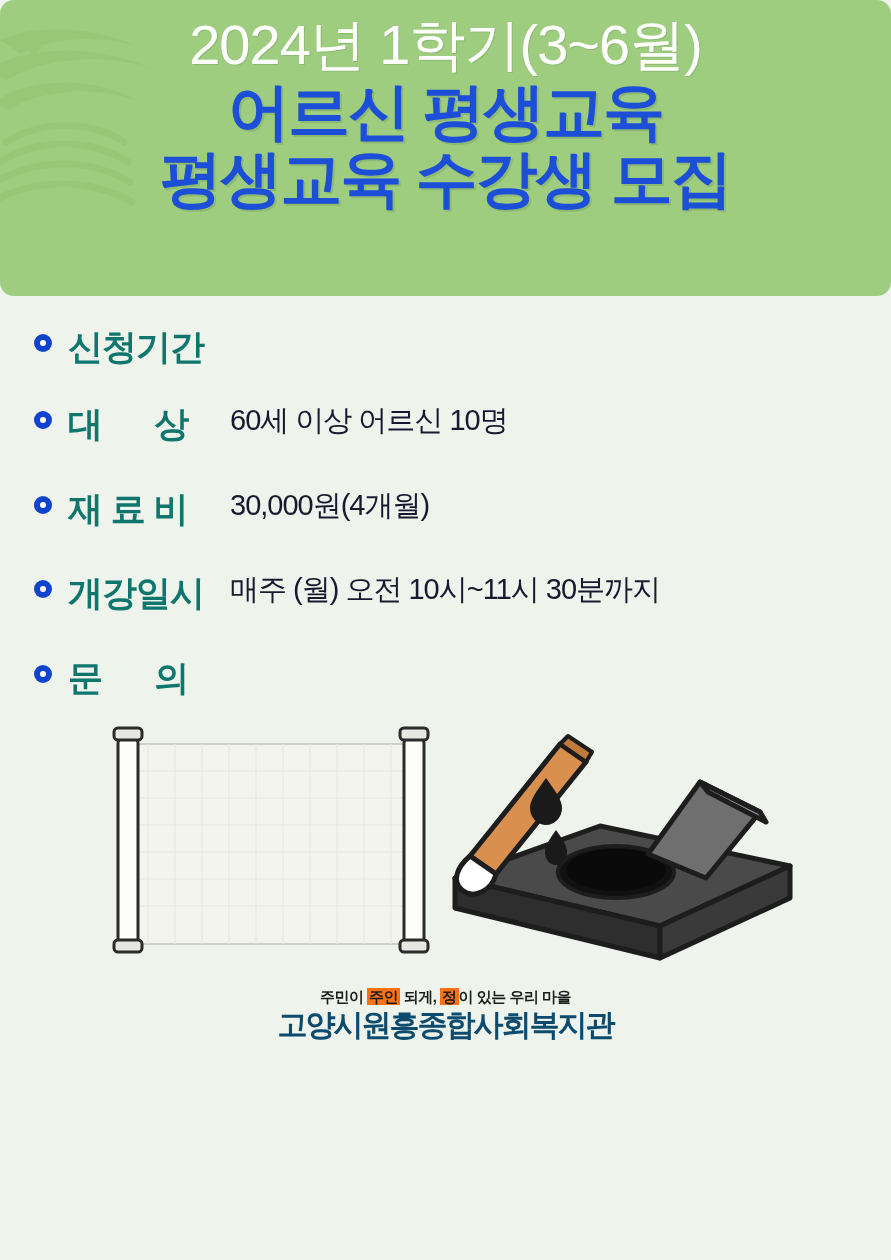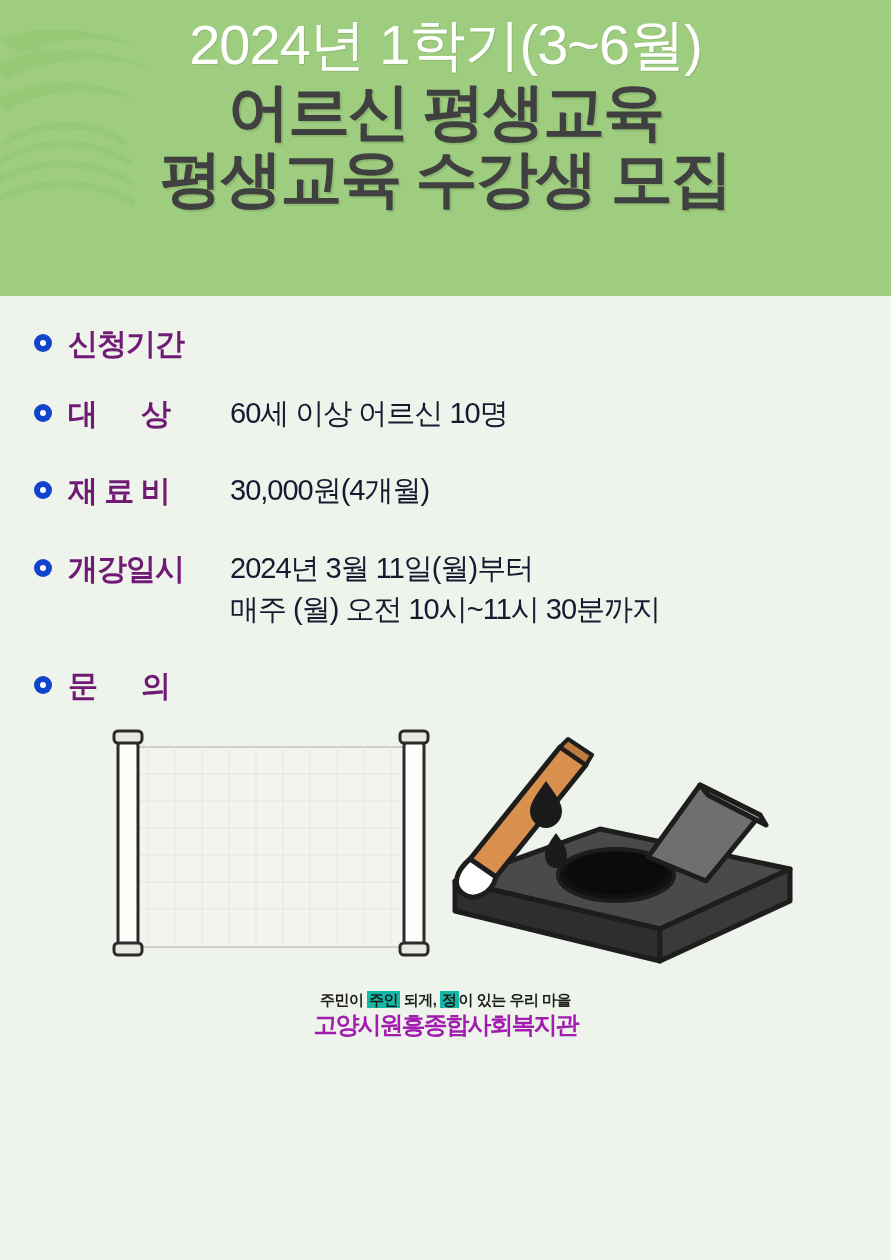--- a/index.html
+++ b/index.html
@@ -15,20 +15,21 @@
     position: relative;
   }
 
   
   .banner {
     position: relative;
     width: 891px;
     height: 296px;
     background: #9fcd7f;
     overflow: hidden;
+    border-radius: 14px;
   }
   .banner-deco {
     position: absolute;
     left: -10px;
     top: 10px;
     width: 240px;
     height: 230px;
     opacity: 0.38;
     pointer-events: none;
   }
@@ -43,21 +44,21 @@
     font-weight: 400;
     color: #ffffff;
     letter-spacing: -1px;
     line-height: 1.12;
     text-shadow: 1px 1px 0 rgba(110,150,90,0.35);
   }
   .title-line-2,
   .title-line-3 {
     font-size: 62px;
     font-weight: bold;
-    color: #404040;
+    color: #1d4ed8;
     letter-spacing: -2px;
     line-height: 1.12;
     text-shadow: 2px 2px 0 rgba(110,150,90,0.35);
   }
   .title-line-3 { margin-top: -2px; }
 
   
   .info-list {
     margin: 0;
     padding: 26px 0 0 0;
@@ -85,23 +86,23 @@
     left: 6px;
     top: 6px;
     width: 6px;
     height: 6px;
     border-radius: 50%;
     background: #ffffff;
   }
   .label {
     flex: 0 0 auto;
     width: 162px;
-    font-size: 30px;
-    font-weight: bold;
-    color: #701a75;
+    font-size: 35px;
+    font-weight: bold;
+    color: #0f766e;
     letter-spacing: -1px;
     line-height: 1.45;
     white-space: pre;
   }
   .value {
     flex: 1 1 auto;
     font-size: 29px;
     color: #18192e;
     letter-spacing: -1px;
     line-height: 1.42;
@@ -126,27 +127,27 @@
     margin-top: 2px;
   }
   .footer-slogan {
     font-size: 15px;
     font-weight: bold;
     color: #1c1c1c;
     letter-spacing: -0.5px;
     line-height: 1.2;
   }
   .footer-slogan .hl {
-    background: #14b8a6;
+    background: #f97316;
     padding: 0 2px;
   }
   .footer-name {
-    font-size: 24px;
-    font-weight: bold;
-    color: #a21caf;
+    font-size: 30px;
+    font-weight: bold;
+    color: #0c4a6e;
     letter-spacing: -2px;
     line-height: 1.15;
     margin-top: 2px;
   }
 </style>
 </head>
 <body>
 
 <div class="banner">
   <svg class="banner-deco" viewBox="0 0 240 230" xmlns="http://www.w3.org/2000/svg">
@@ -188,21 +189,20 @@
     <span class="label">재 료 비</span>
     <span class="value">
       <span>30,000원(4개월)</span>
     </span>
   </li>
 
   <li class="info-row row-gap-lg">
     <span class="bullet"></span>
     <span class="label">개강일시</span>
     <span class="value">
-      <span>2024년 3월 11일(월)부터</span>
       <span class="sub">매주 (월) 오전 10시~11시 30분까지</span>
     </span>
   </li>
 
   <li class="info-row">
     <span class="bullet"></span>
     <span class="label">문      의</span>
   </li>
 
 </ul>

